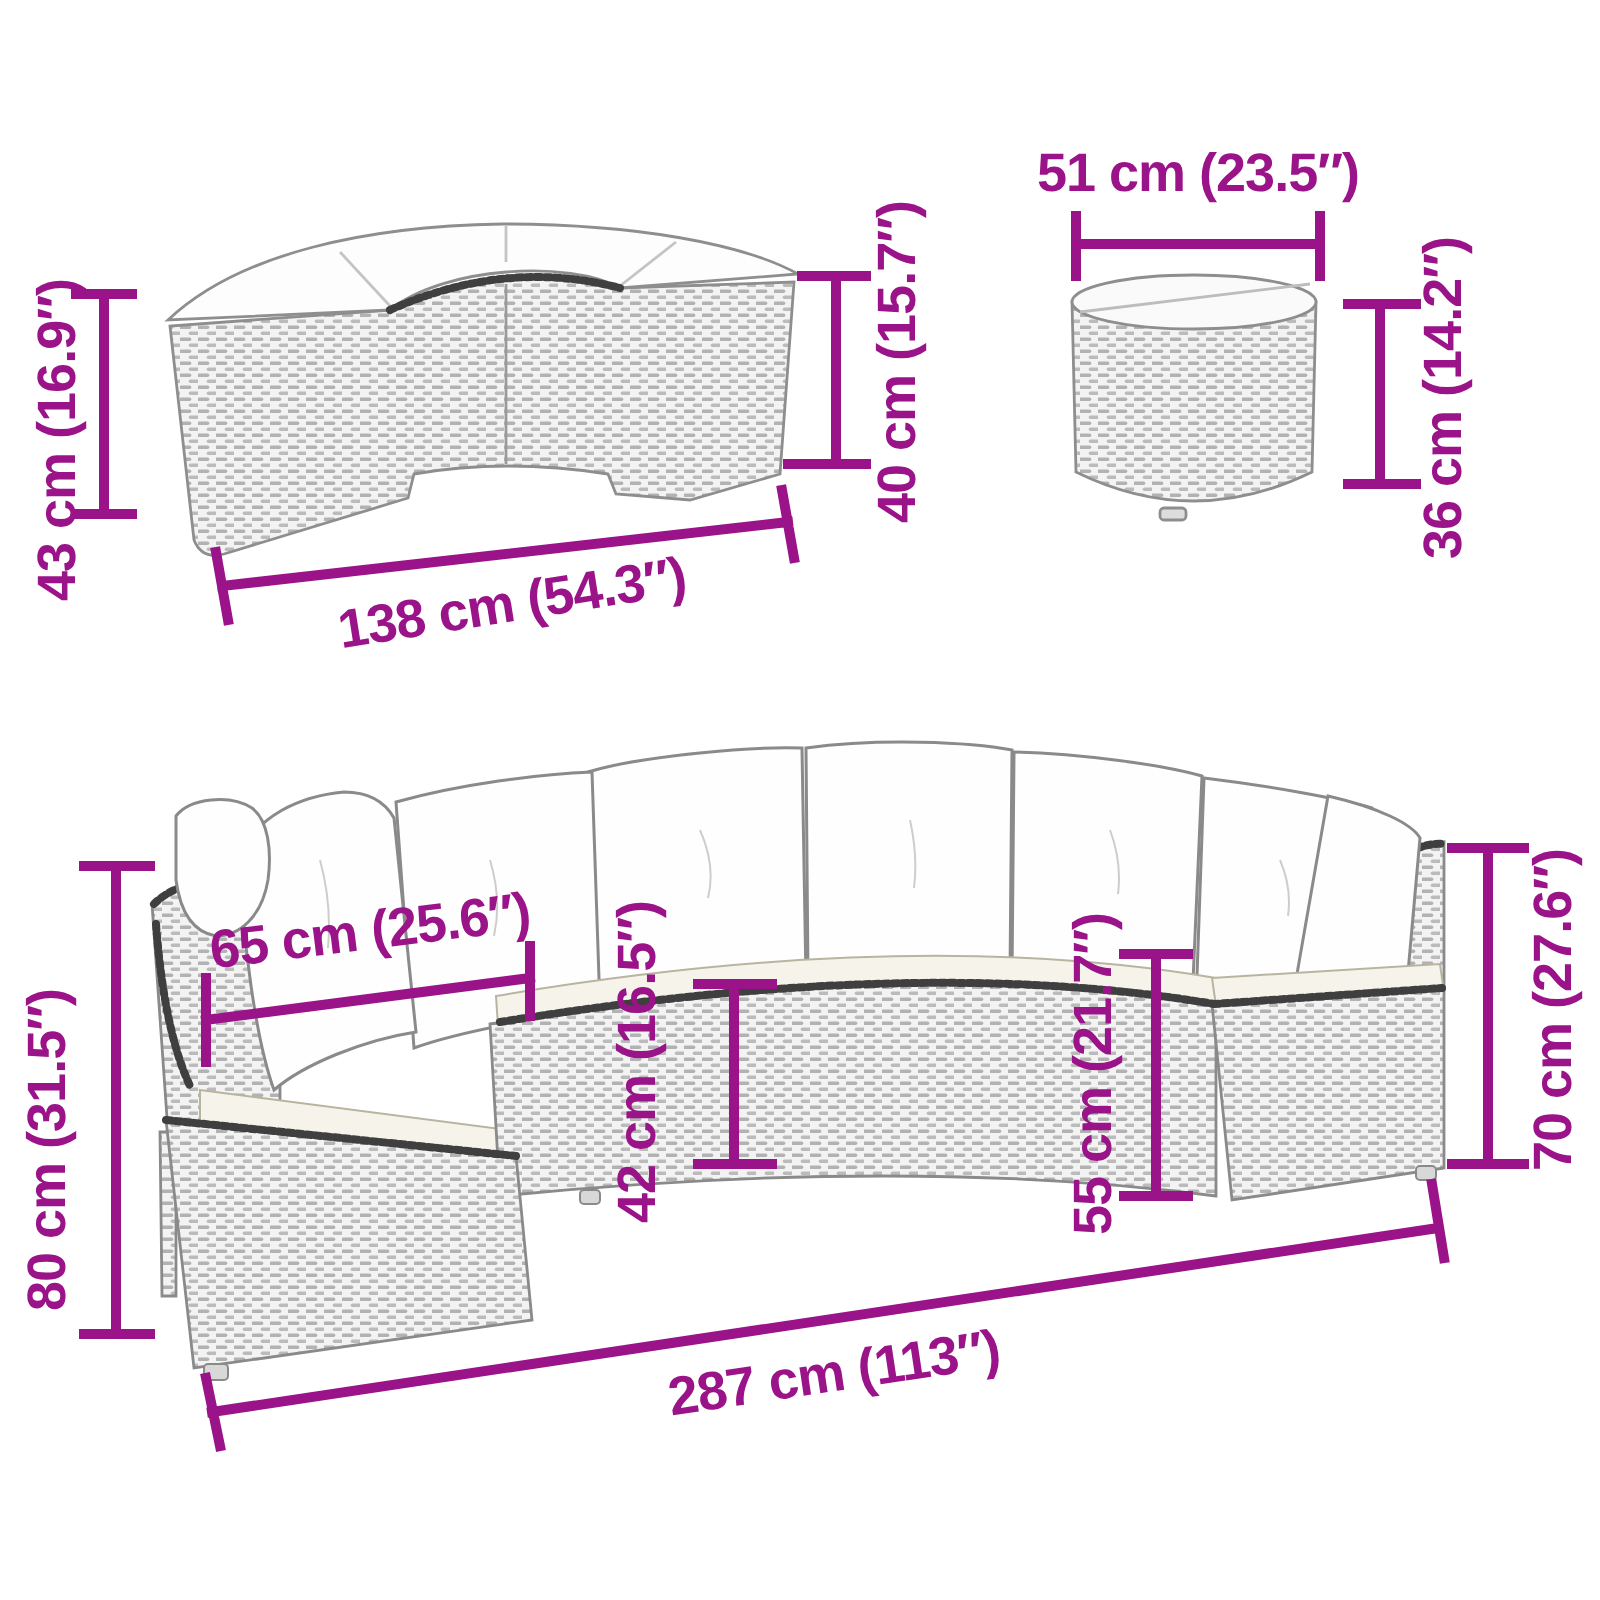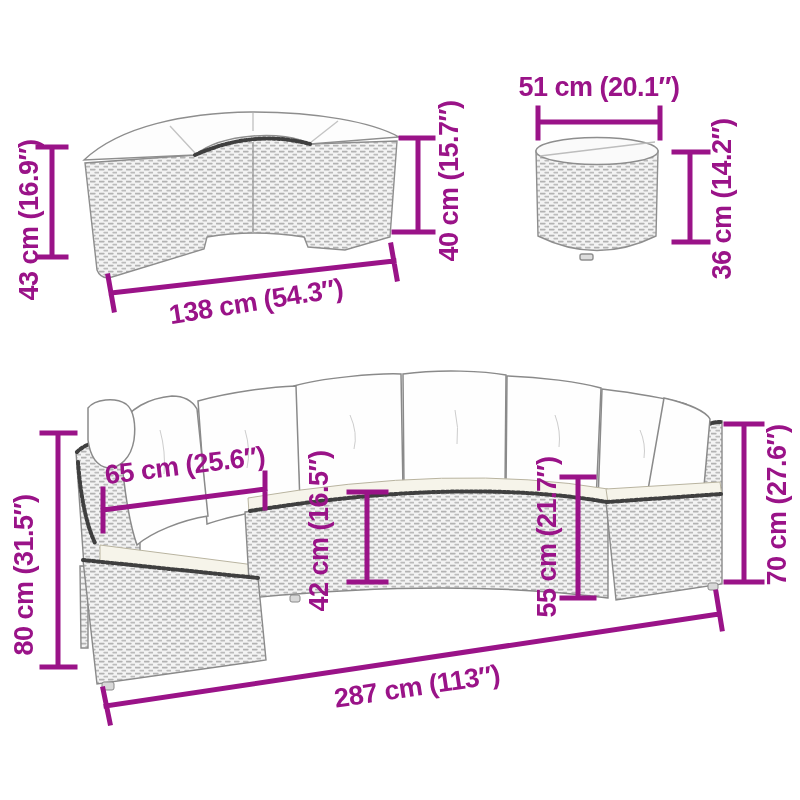--- a/index.html
+++ b/index.html
@@ -101,21 +101,21 @@
       <path d="M367,492 V582 M349,492 H386 M349,582 H386"></path>
       <path d="M578,477 V598 M562,477 H594 M562,598 H594"></path>
       <path d="M744,424 V582 M726,424 H762 M726,582 H762"></path>
       <path d="M106,706 L719,614 M103,689 L110,723 M716,592 L722,629"></path>
     </g>
   </svg>
 
   <div class="lbl" style="left:29px;top:220px;--r:-90deg">43 cm (16.9″)</div>
   <div class="lbl" style="left:256px;top:302px;--r:-9deg">138 cm (54.3″)</div>
   <div class="lbl" style="left:449px;top:181px;--r:-90deg">40 cm (15.7″)</div>
-  <div class="lbl" style="left:599px;top:87px;">51 cm (20.1″)</div>
+  <div class="lbl" style="left:599px;top:87px;">51 cm (23.5″)</div>
   <div class="lbl" style="left:722px;top:199px;--r:-90deg">36 cm (14.2″)</div>
   <div class="lbl" style="left:24px;top:575px;--r:-90deg">80 cm (31.5″)</div>
   <div class="lbl" style="left:185px;top:466px;--r:-7deg">65 cm (25.6″)</div>
   <div class="lbl" style="left:319px;top:531px;--r:-90deg">42 cm (16.5″)</div>
   <div class="lbl" style="left:547px;top:537px;--r:-90deg">55 cm (21.7″)</div>
   <div class="lbl" style="left:777px;top:505px;--r:-90deg">70 cm (27.6″)</div>
   <div class="lbl" style="left:417px;top:687px;--r:-8.5deg">287 cm (113″)</div>
 </div>
 
 </body></html>

